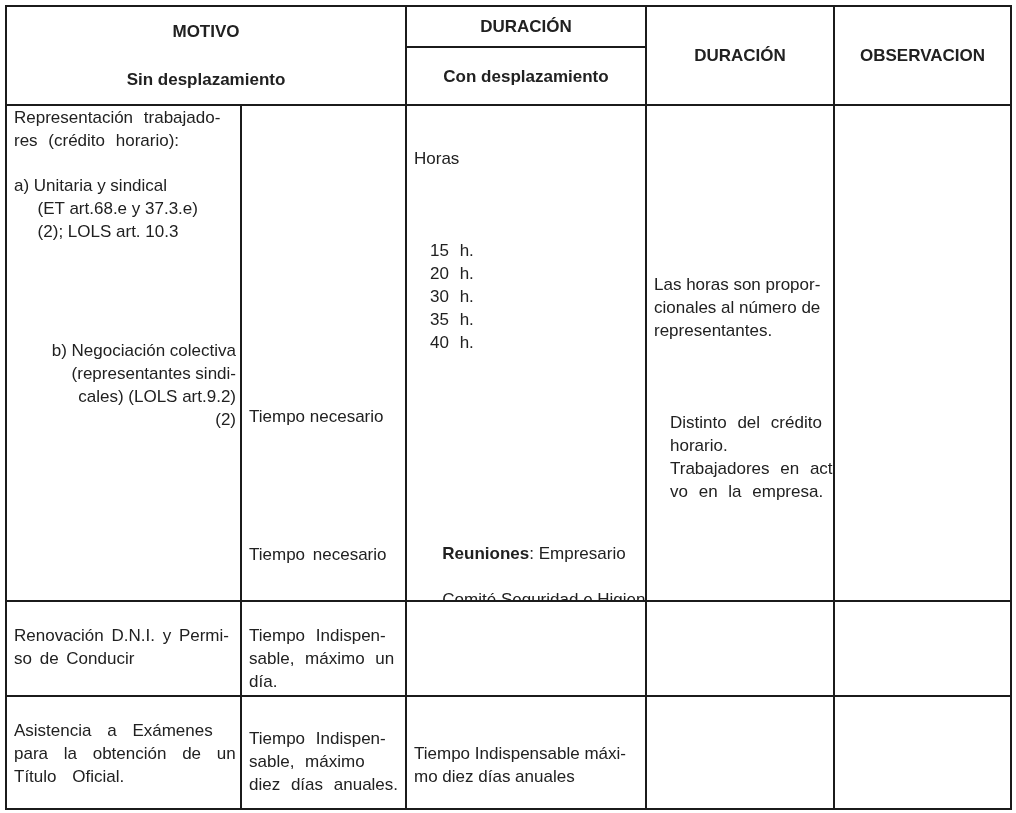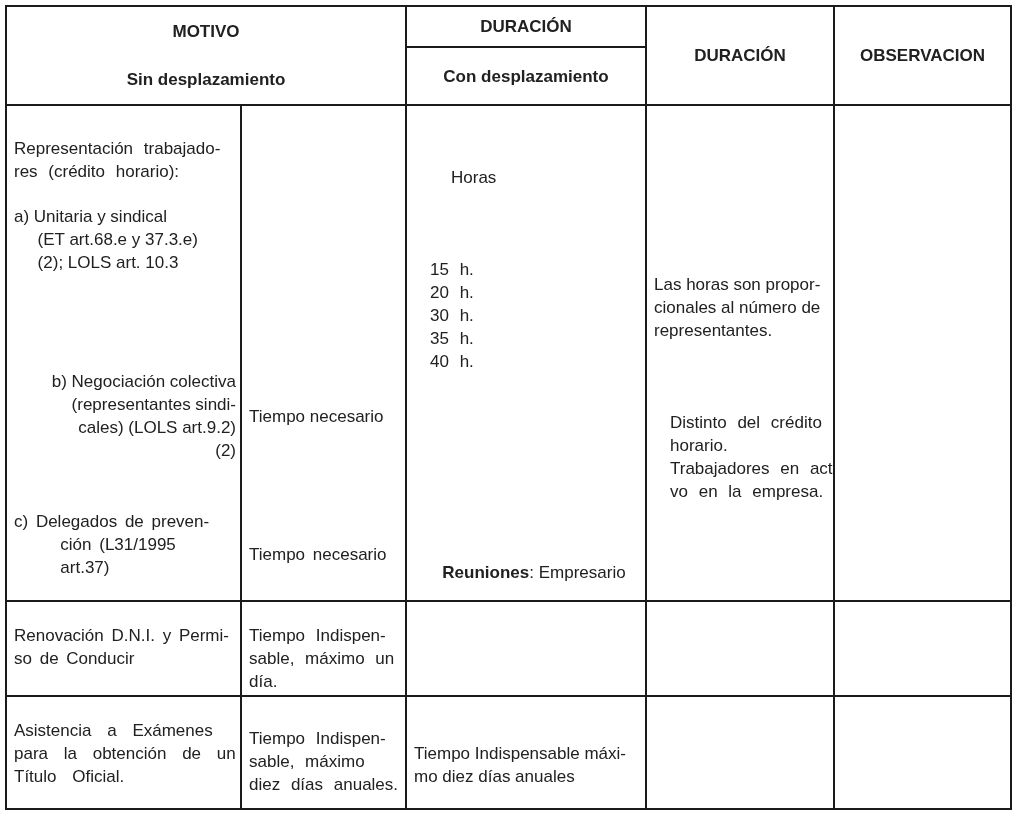--- a/index.html
+++ b/index.html
@@ -33,21 +33,21 @@
   .subhdr{display:flex;flex-direction:column;align-items:stretch;justify-content:flex-start;font-weight:bold;text-align:center;}
   .subhdr .top{height:41px;border-bottom:2px solid #1b1b1b;display:flex;align-items:center;justify-content:center;box-sizing:border-box;}
   .subhdr .bot{flex:1;display:flex;align-items:center;justify-content:center;}
   .txt{white-space:pre;padding-left:7px;padding-right:4px;}
   .b{font-weight:bold;}
   
   .ws1{word-spacing:3px;}
   .ws2{word-spacing:6px;}
   .ws3{word-spacing:11px;}
   
-  .pt31{padding-top:31px;} .pt41{padding-top:60px;margin-left:37px;} .pt167{padding-top:167px;}
+  .pt31{} .pt41{padding-top:41px;} .pt167{padding-top:167px;}
   .pt22{padding-top:22px;} .pt30{padding-top:30px;} .pt45{padding-top:45px;}
   .mt22{margin-top:22px;} .mt96{margin-top:96px;text-align:right;} .mt48{margin-top:48px;}
   .mt299{margin-top:299px;} .mt115{margin-top:115px;}
   .mt69{margin-top:69px;padding-left:23px;} .mt165{margin-top:165px;}
 </style>
 </head>
 <body>
 
 <div class="tbl">
 
@@ -69,23 +69,20 @@
   <div class="cell">
     <div class="txt pt31 ws2">Representación trabajado-
 res (crédito horario):</div>
     <div class="txt mt22">a) Unitaria y sindical
      (ET art.68.e y 37.3.e)
      (2); LOLS art. 10.3</div>
     <div class="txt mt96">b) Negociación colectiva
        (representantes sindi-
        cales) (LOLS art.9.2)
        (2)</div>
-    <div class="txt mt48 ws1">c) Delegados de preven-
-      ción (L31/1995
-      art.37)</div>
   </div>
   <div class="cell">
     <div class="txt mt299">Tiempo necesario</div>
     <div class="txt mt115 ws1">Tiempo necesario</div>
   </div>
   <div class="cell">
     <div class="txt pt41">Horas</div>
     <div class="txt mt69 ws2">15 h.
 20 h.
 30 h.

